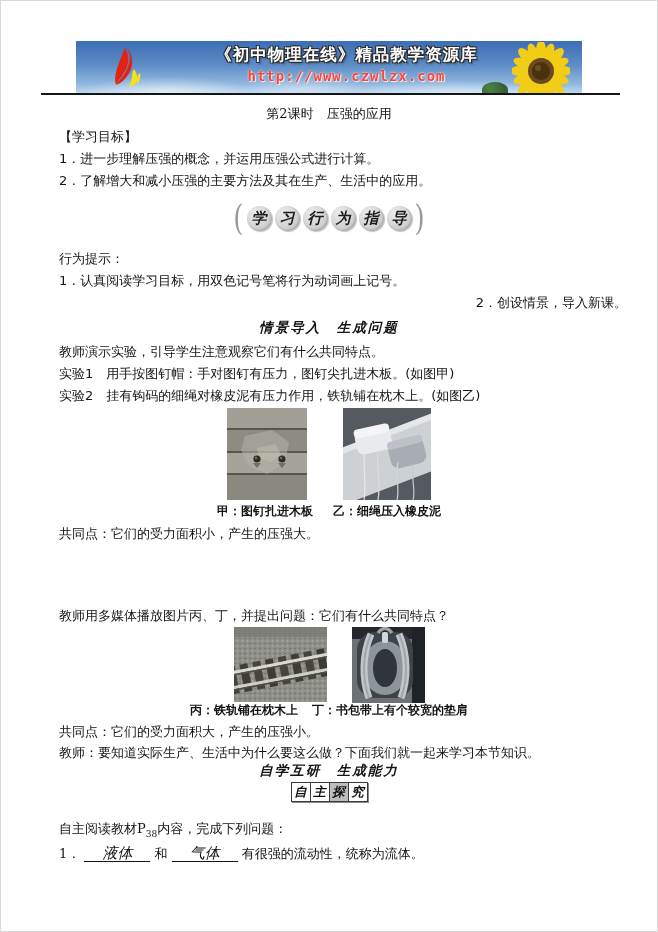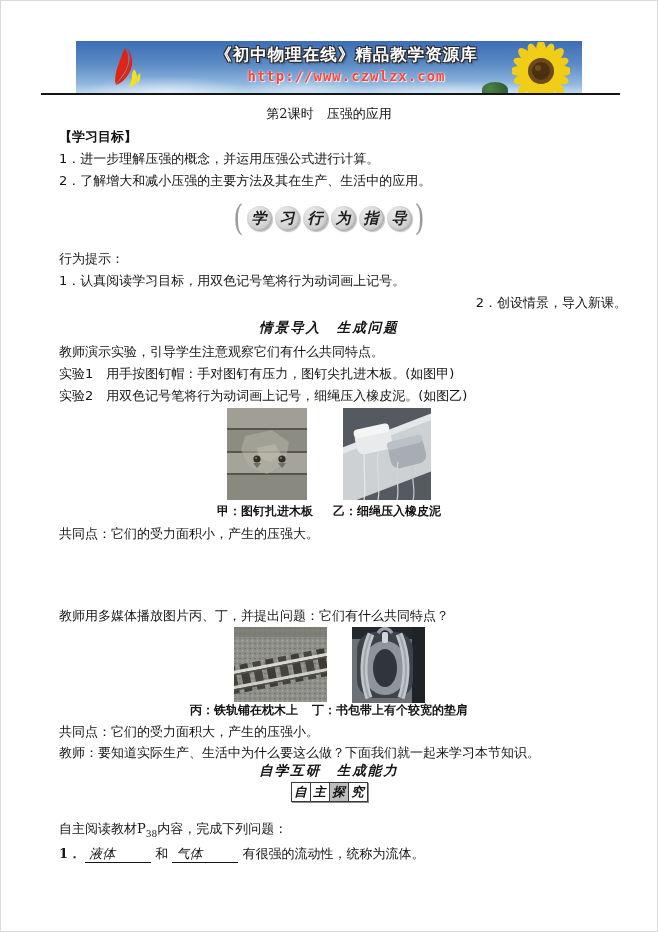--- a/index.html
+++ b/index.html
@@ -4,21 +4,21 @@
 <style>
   html,body{margin:0;padding:0;background:#e9e9e9;}
   .page{
     position:relative;width:658px;height:932px;margin:0 auto;background:#ffffff;
     font-family:"DejaVu Sans",sans-serif;color:#141414;overflow:hidden;
     border:1px solid #d9d9d9;box-sizing:border-box;padding-left:8px;
   }
   .abs{position:absolute;}
   .line{left:58px;right:30px;font-size:13px;line-height:18px;}
   .ctr{left:0;right:0;text-align:center;}
-  .bold{font-weight:bold;}
+  .bold{font-weight:normal;}
   .serif{font-family:"DejaVu Serif",serif;}
 
   
   .banner{
     left:75px;top:40px;width:506px;height:53px;
     background:
       radial-gradient(ellipse 120px 22px at 18% 96%, rgba(255,255,255,.55), rgba(255,255,255,0) 70%),
       radial-gradient(ellipse 150px 20px at 75% 100%, rgba(255,255,255,.45), rgba(255,255,255,0) 70%),
       radial-gradient(ellipse 90px 16px at 45% 90%, rgba(255,255,255,.35), rgba(255,255,255,0) 70%),
       linear-gradient(180deg,#3d6db4 0%,#5d8cc6 45%,#8fb6de 80%,#c4dcf0 100%);
@@ -65,22 +65,22 @@
   .sbox{
     width:18px;height:18px;border:1px solid #3a3a3a;margin-left:-1px;background:#ffffff;
     display:flex;align-items:center;justify-content:center;
     font-size:12.5px;font-weight:bold;font-family:"DejaVu Serif",serif;font-style:italic;color:#111;
   }
   .sbox:first-child{margin-left:0;}
   .sbox.shaded{background:#bdbdbd;}
 
   .kai{font-family:"DejaVu Serif",serif;}
   .blank{
-    display:inline-block;min-width:58px;text-align:left;border-bottom:1px solid #141414;
-    font-family:"DejaVu Serif",serif;font-style:italic;font-size:13px;padding:0 4px;line-height:16px;
+    display:inline-block;min-width:58px;text-align:center;border-bottom:1px solid #141414;
+    font-family:"DejaVu Serif",serif;font-style:italic;font-size:15px;padding:0 4px;line-height:16px;
   }
   sub{font-size:9px;}
 </style>
 </head>
 <body>
 
 <div class="page">
 
   <div class="abs banner">
     <span class="logo">
@@ -140,21 +140,21 @@
     <span class="gparen">)</span>
   </div>
 
   <div class="abs line" style="top:249px;">行为提示：</div>
   <div class="abs line" style="top:271px;">1．认真阅读学习目标，用双色记号笔将行为动词画上记号。</div>
   <div class="abs line" style="top:293px;text-align:right;">2．创设情景，导入新课。</div>
 
   <div class="abs line" style="top:342px;">教师演示实验，引导学生注意观察它们有什么共同特点。</div>
   <div class="abs ctr script-head" style="top:318px;">情景导入　生成问题</div>
   <div class="abs line" style="top:364px;">实验1　用手按图钉帽：手对图钉有压力，图钉尖扎进木板。(如图甲)</div>
-  <div class="abs line" style="top:386px;">实验2　用双色记号笔将行为动词画上记号，细绳压入橡皮泥。(如图乙)</div>
+  <div class="abs line" style="top:386px;">实验2　挂有钩码的细绳对橡皮泥有压力作用，铁轨铺在枕木上。(如图乙)</div>
 
   <div class="abs imgrow1">
     <span class="photo">
       <svg width="80" height="92" viewBox="0 0 80 92">
         <rect width="80" height="92" fill="#98978d"></rect>
         <rect y="0" width="80" height="20" fill="#a19f95"></rect>
         <rect y="22" width="80" height="21" fill="#8d8c82"></rect>
         <rect y="45" width="80" height="20" fill="#a6a49a"></rect>
         <rect y="67" width="80" height="25" fill="#8a897f"></rect>
         <rect y="20" width="80" height="2" fill="#57564d"></rect>

